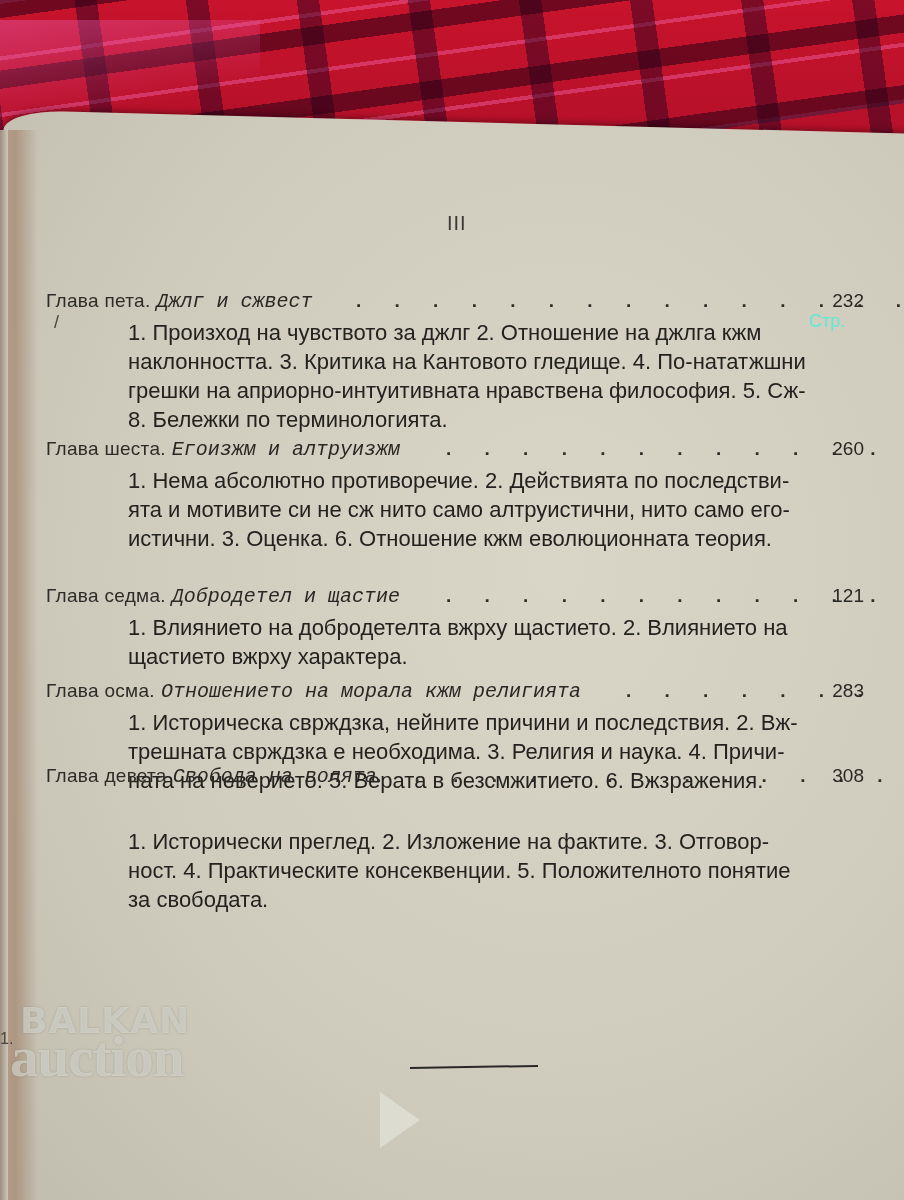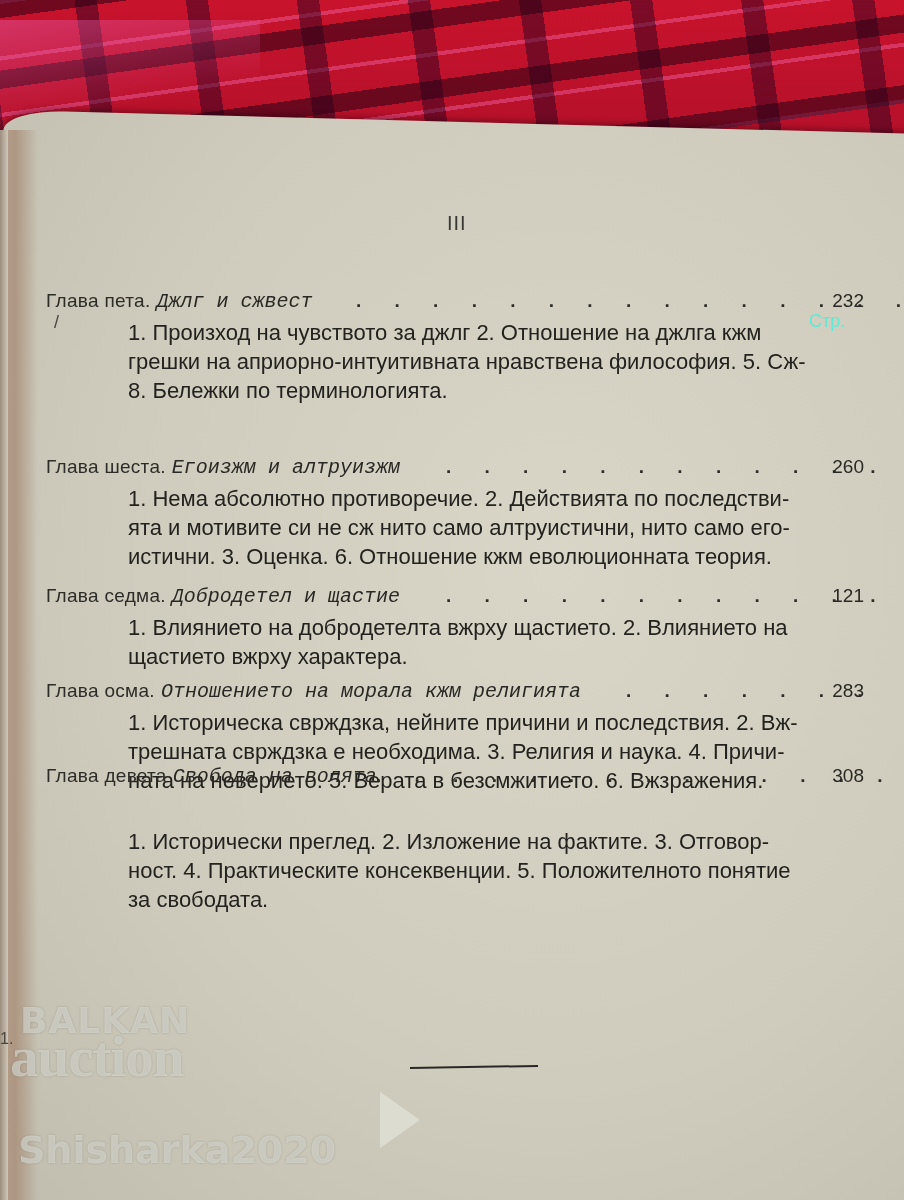--- a/index.html
+++ b/index.html
@@ -113,26 +113,27 @@
   <div class="tick-mark">/</div>
 
   <div class="chapter" style="top:290px;">
     <div class="ch-head">
       <span class="ch-label">Глава пета.</span><span class="ch-title">Джлг и сжвест</span>
       <span class="ch-dots" style="left:310px;">. . . . . . . . . . . . . . . .</span>
       <span class="ch-page">232</span>
     </div>
     <div class="ch-body">
       <span class="line">1. Произход на чувството за джлг 2. Отношение на джлга кжм</span>
+      <span class="line">наклонността. 3. Критика на Кантовото гледище. 4. По-нататжшни</span>
       <span class="line">грешки на априорно-интуитивната нравствена философия. 5. Сж-</span>
       <span class="line">8. Бележки по терминологията.</span>
     </div>
   </div>
 
-  <div class="chapter" style="top:456px;">
+  <div class="chapter" style="top:438px;">
     <div class="ch-head">
       <span class="ch-label">Глава шеста.</span><span class="ch-title">Егоизжм и алтруизжм</span>
       <span class="ch-dots" style="left:400px;">. . . . . . . . . . . .</span>
       <span class="ch-page">260</span>
     </div>
     <div class="ch-body">
       <span class="line">1. Нема абсолютно противоречие. 2. Действията по последстви-</span>
       <span class="line">ята и мотивите си не сж нито само алтруистични, нито само его-</span>
       <span class="line">истични. 3. Оценка. 6. Отношение кжм еволюционната теория.</span>
     </div>
@@ -177,14 +178,13 @@
   </div>
 
   <div class="rule"></div>
   <div class="margin-mark">1.</div>
 </div>
 
 <div class="watermark">
   <div class="wm-balkan">BALKAN</div>
   <div class="wm-auction">auction</div>
   <div class="wm-arrow"></div>
-  <div class="wm-user">Shisharka2020</div>
 </div>
 
 </body></html>

